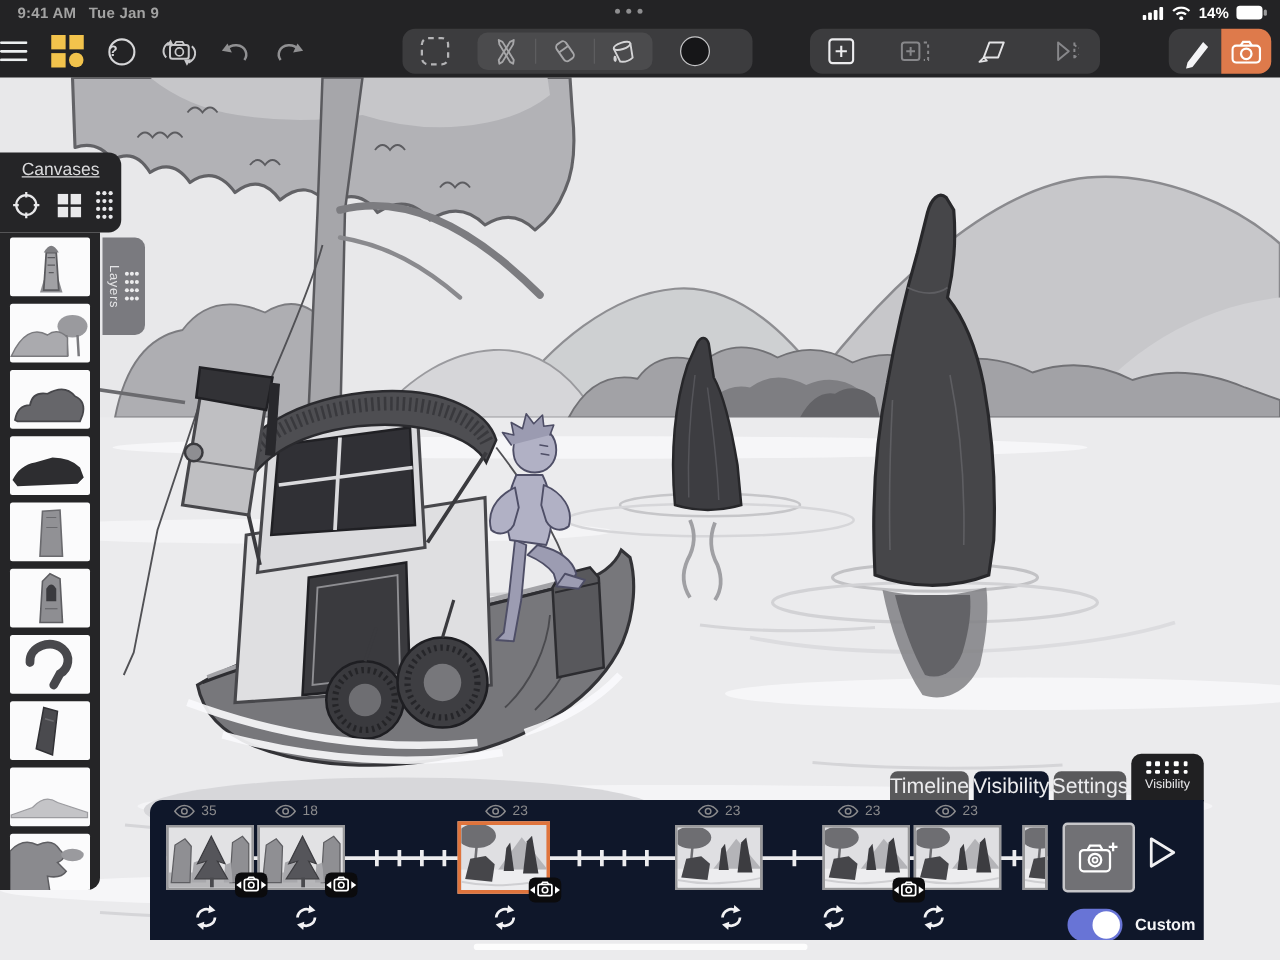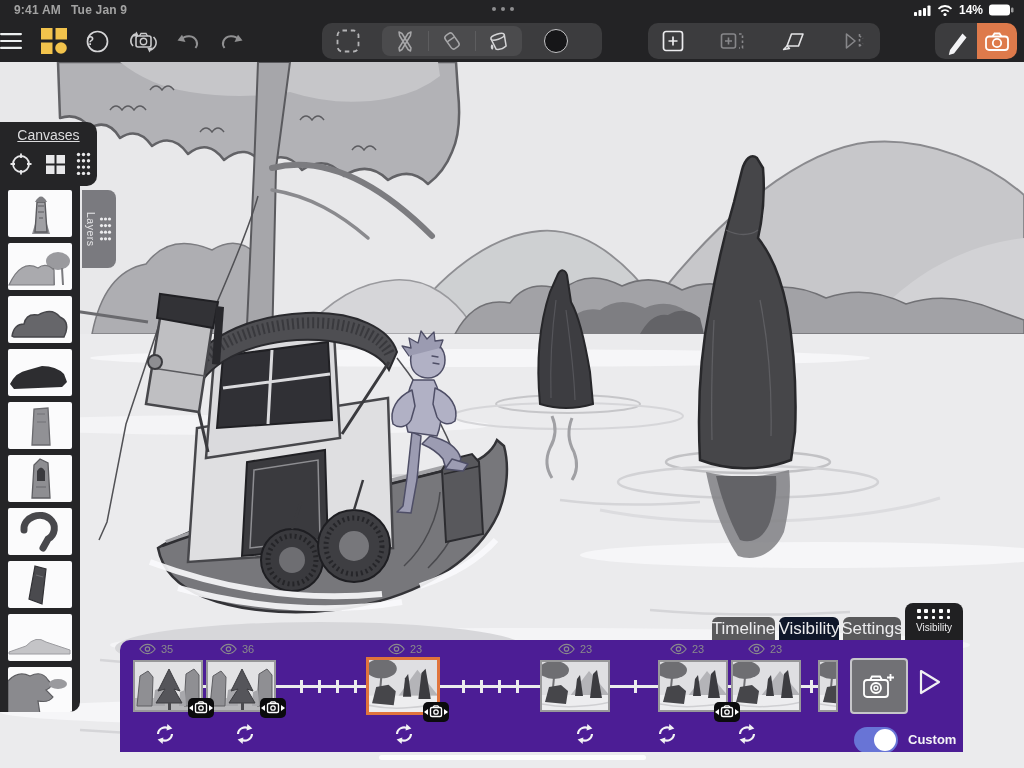--- a/index.html
+++ b/index.html
@@ -42,21 +42,21 @@
 
   
   .tl-tab{top:617px;height:24px;border-radius:6px 6px 0 0;color:#ececee;font-size:17px;display:flex;align-items:center;justify-content:center;z-index:40;cursor:pointer;}
   .tab-gray{background:#59595b;}
   .tab-dark{background:#0f172a;}
   .bookmarks-tab{left:905px;top:603px;width:58px;height:38px;background:#202022;border-radius:8px 8px 0 0;z-index:40;text-align:center;cursor:pointer;}
   .bookmarks-tab .label{color:#ececee;font-size:10px;margin-top:3px;}
   .bm-dots{margin:6px auto 0;width:34px;display:grid;grid-template-columns:repeat(5,1fr);grid-gap:3px;}
   .bm-dots i{width:3.5px;height:3.5px;background:#fff;display:block;border-radius:1px;}
 
-  .tl-panel{left:120px;top:640px;width:843px;height:112px;background:#4c1d95;border-radius:10px 0 0 0;z-index:41;overflow:hidden;}
+  .tl-panel{left:120px;top:640px;width:843px;height:112px;background:#0f172a;border-radius:10px 0 0 0;z-index:41;overflow:hidden;}
   .frames-line{position:absolute;left:13px;top:45px;width:705px;height:3px;background:#ececee;}
   .tick{position:absolute;top:40px;width:3px;height:13px;background:#ececee;}
   .frame-thumb{position:absolute;top:20px;width:70px;height:52px;background:#d8d8da;border:2px solid #98989a;box-sizing:border-box;overflow:hidden;cursor:pointer;}
   .frame-thumb.selected{top:17px;width:74px;height:58px;border:3px solid #e0743c;}
   .eye-label{position:absolute;top:2px;height:14px;display:flex;align-items:center;gap:5px;color:#8a8a8c;font-size:11px;}
   .cam-handle{position:absolute;width:26px;height:20px;background:#0b0b0d;border-radius:5px;display:flex;align-items:center;justify-content:center;cursor:pointer;z-index:3;}
   .camadd-btn{position:absolute;left:730px;top:18px;width:58px;height:56px;background:#717175;border:2px solid #c6c6c9;border-radius:4px;box-sizing:border-box;display:flex;align-items:center;justify-content:center;cursor:pointer;}
   .play-btn{position:absolute;left:798px;top:28px;width:28px;height:34px;cursor:pointer;}
   .loop-btn{position:absolute;top:84px;width:22px;height:22px;cursor:pointer;}
   .toggle{position:absolute;left:734px;top:87px;width:44px;height:26px;border-radius:13px;background:#6874d6;cursor:pointer;}
@@ -527,21 +527,21 @@
     <div class="eye-label" style="left:19px;">
       <svg width="17" height="12" viewBox="0 0 20 13">
           <use href="#icon-eye"></use>
         </svg>
       <span>35</span>
     </div>
     <div class="eye-label" style="left:100px;">
       <svg width="17" height="12" viewBox="0 0 20 13">
           <use href="#icon-eye"></use>
         </svg>
-      <span>36</span>
+      <span>18</span>
     </div>
     <div class="eye-label" style="left:268px;">
       <svg width="17" height="12" viewBox="0 0 20 13">
           <use href="#icon-eye"></use>
         </svg>
       <span>23</span>
     </div>
     <div class="eye-label" style="left:438px;">
       <svg width="17" height="12" viewBox="0 0 20 13">
           <use href="#icon-eye"></use>

